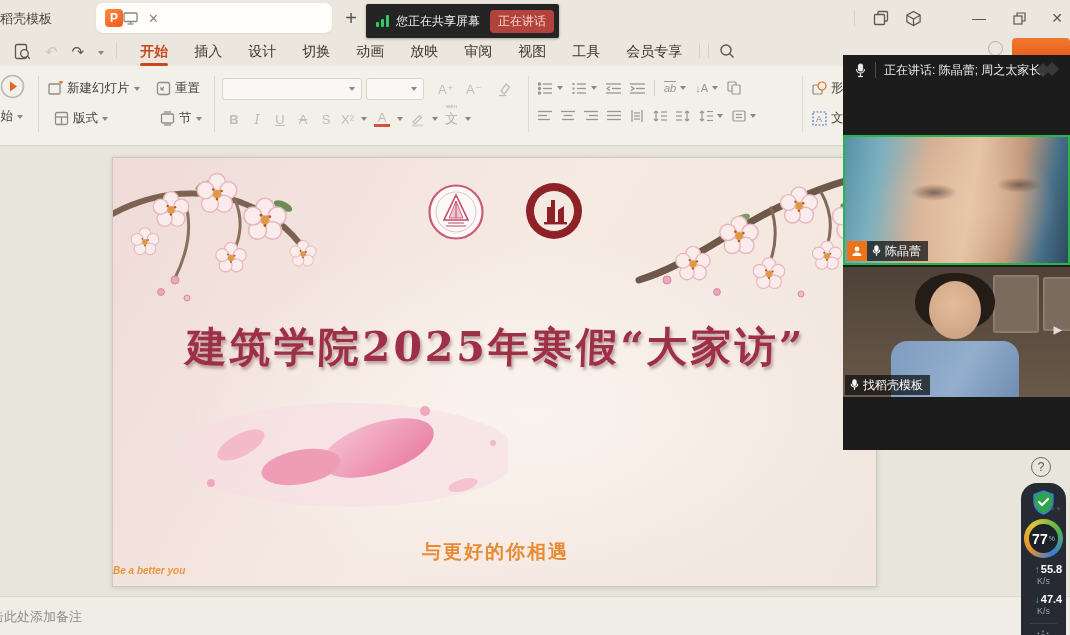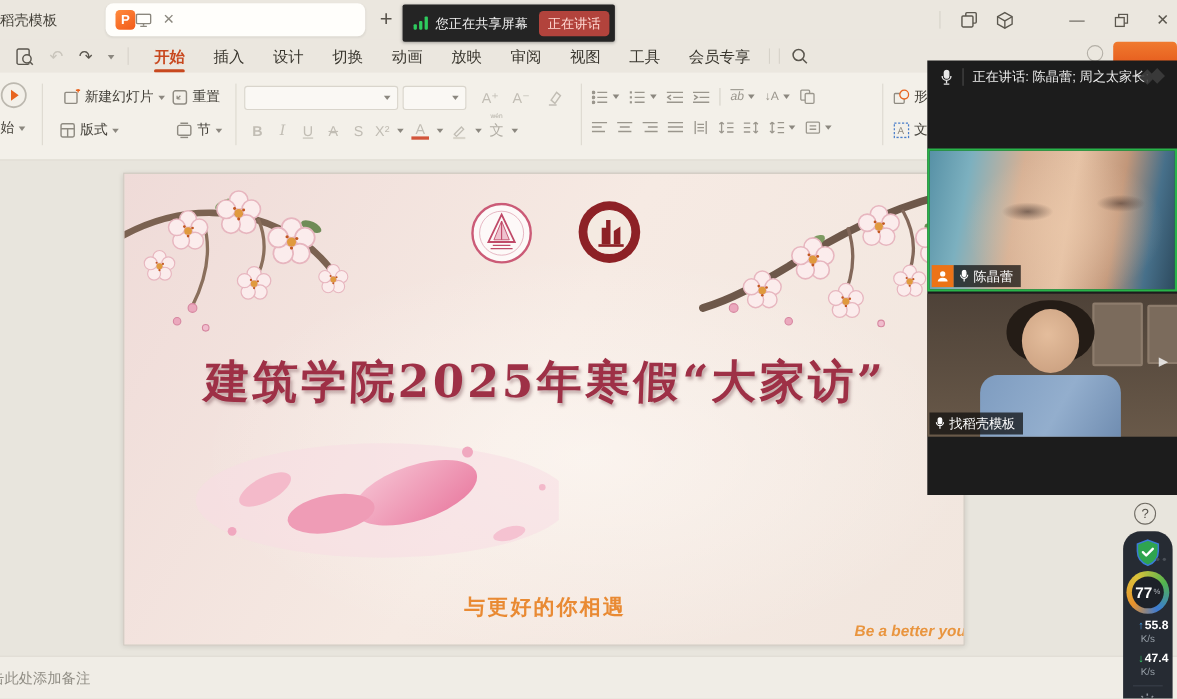--- a/index.html
+++ b/index.html
@@ -47,21 +47,21 @@
   .selbox{position:absolute;height:22px;background:#faf8f4;border:1px solid #d9d5cc;border-radius:3px;display:flex;align-items:center;justify-content:flex-end;padding-right:6px}
   .pgrp{position:absolute;display:flex;align-items:center;gap:9px;color:#9a968d}
   .abicon{font-size:11px;color:#9a968d;border-top:1px solid #9a968d;line-height:1.1;font-style:italic}
   
   .docarea{position:absolute;left:0;top:146px;width:1070px;height:450px;background:#e8e5dd}
   .slide{position:absolute;left:112px;top:11px;width:765px;height:430px;border:1px solid #cfc8bf;background:
     radial-gradient(ellipse 500px 260px at 55% 60%,rgba(255,252,248,.55),rgba(255,252,248,0) 70%),
     linear-gradient(120deg,#efdbd8 0%,#f6eae3 48%,#f1e6de 100%);box-shadow:0 1px 5px rgba(0,0,0,.13);overflow:hidden}
   .slidetitle{position:absolute;left:30px;top:162px;width:705px;text-align:center;font-family:"DejaVu Serif","Liberation Serif",serif;font-weight:bold;font-size:41px;letter-spacing:3px;color:#9e3046;text-shadow:2px 3px 3px rgba(90,40,50,.35);transform:skewX(-2deg);white-space:nowrap}
   .tagline{position:absolute;left:0;top:381px;width:765px;text-align:center;color:#e98a33;font-size:19px;font-weight:bold;font-family:"DejaVu Serif","Liberation Serif",serif;letter-spacing:2px}
-  .tagline-en{position:absolute;left:0;top:407px;width:765px;text-align:right;color:#e9953f;font-size:14px;font-weight:bold;font-style:italic}
+  .tagline-en{position:absolute;left:0;top:407px;width:765px;text-align:left;color:#e9953f;font-size:10px;font-weight:bold;font-style:italic}
   
   .notes{position:absolute;left:0;top:596px;width:1070px;height:39px;background:#f0ede6;border-top:1px solid #dcd8cf;overflow:hidden}
   .notes span{position:absolute;left:-22px;top:11px;font-size:13px;color:#908d84;white-space:nowrap}
   
   .meetpanel{position:absolute;left:843px;top:55px;width:227px;height:395px;background:#1c1c1c;z-index:50}
   .mehead{position:absolute;left:0;top:0;width:227px;height:30px;display:flex;align-items:center}
   .mehead .t{font-size:12px;color:#ededed;margin-left:8px;white-space:nowrap}
   .diam{position:absolute;right:6px;top:9px;width:26px;height:13px;opacity:.9}
   .diam i{position:absolute;width:10px;height:10px;background:#3d3d3d;transform:rotate(45deg)}
   .video1{position:absolute;left:0;top:80px;width:227px;height:130px;border:2px solid #28b44a;background:
@@ -197,21 +197,21 @@
         <circle cx="12.5" cy="12.5" r="11" fill="none" stroke="#bcb8af" stroke-width="1.6"></circle>
         <path d="M10 7.5 L17 12.5 L10 17.5 Z" fill="#e8641f"></path>
       </svg>
   </span>
   <span class="rbtn" style="left:-12px;top:42px">
       <span>开始</span>
       <span class="chev"></span>
     </span>
   <span class="rsep" style="left:38px"></span>
 
-  <span class="rbtn" style="left:58px;top:14px">
+  <span class="rbtn" style="left:48px;top:14px">
     <svg width="15" height="15" viewBox="0 0 15 15" fill="none" stroke="currentColor" stroke-width="1.3">
         <rect x="1" y="3" width="11" height="10" rx="1"></rect>
         <line x1="11" y1="1" x2="15" y2="1" stroke="#e8641f"></line>
         <line x1="13" y1="-1" x2="13" y2="3" stroke="#e8641f"></line>
       </svg>
     <span>新建幻灯片</span>
       <span class="chev"></span>
   </span>
   <span class="rbtn" style="left:156px;top:14px">
     <svg width="15" height="15" viewBox="0 0 15 15" fill="none" stroke="currentColor" stroke-width="1.3">

